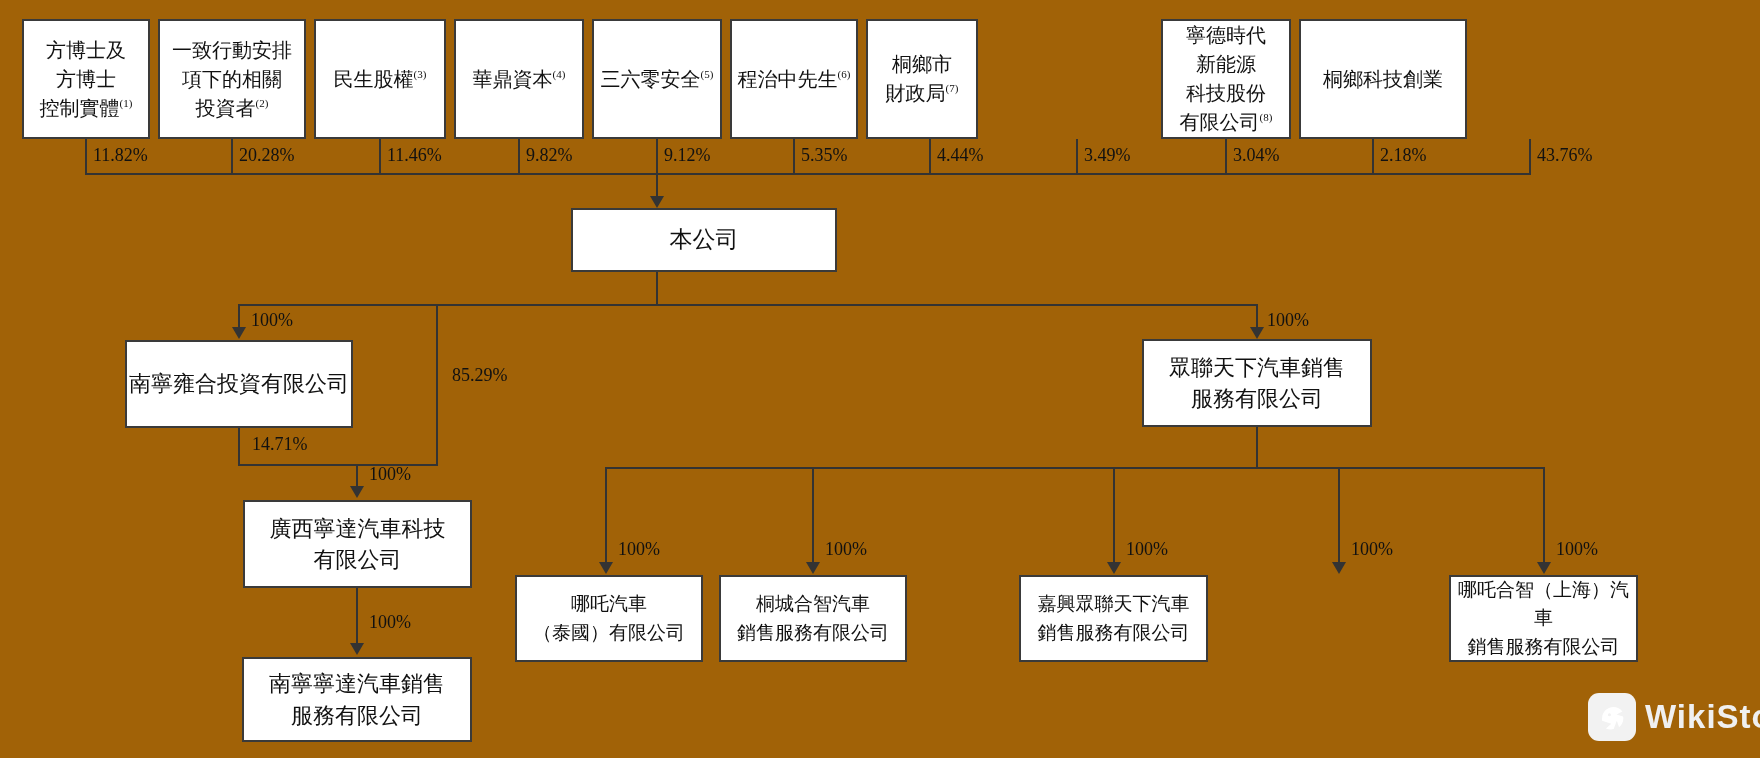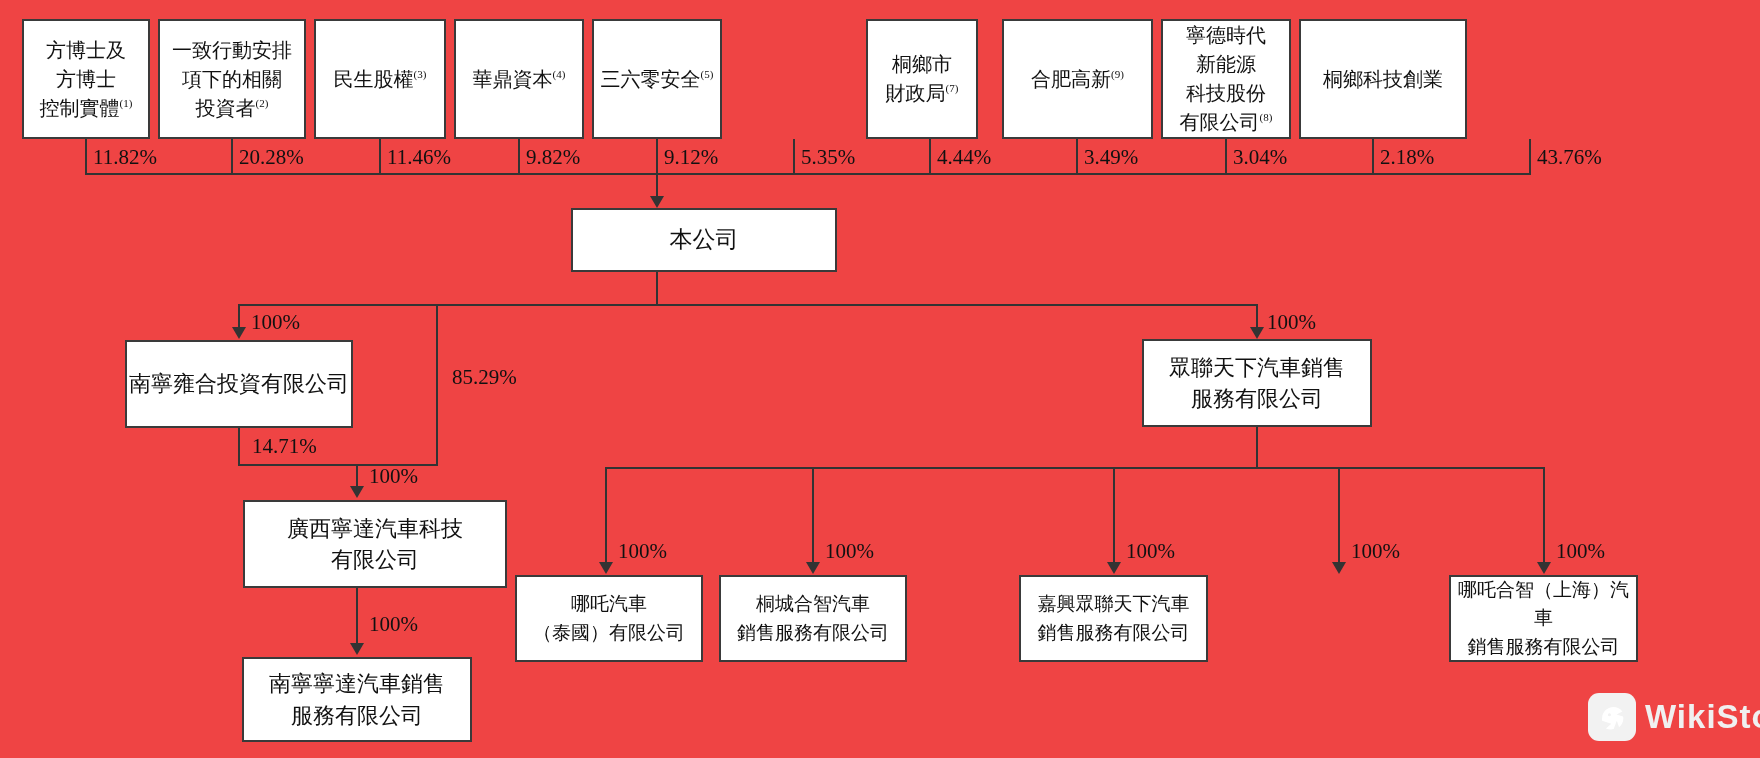--- a/index.html
+++ b/index.html
@@ -1,29 +1,29 @@
 <!DOCTYPE html>
 <html><head>
 <meta charset="utf-8">
 <style>
   html,body{margin:0;padding:0;background:#fff;}
-  #canvas{position:relative;width:1760px;height:758px;background:#ef4444;overflow:hidden;
+  #canvas{position:relative;width:1760px;height:758px;background:#a16207;overflow:hidden;
           font-family:"Liberation Serif","DejaVu Serif",serif;color:#111;}
   .box{position:absolute;border:2px solid #3a3a3a;background:#fff;display:flex;
        align-items:center;justify-content:center;text-align:center;box-sizing:border-box;}
   .lbl{white-space:pre-line;line-height:1.42;}
   .tbox{top:19px;height:120px;font-size:20px;}
   .tbox .lbl{line-height:1.45;}
   sup{font-size:11px;vertical-align:super;line-height:0;}
   b{font-weight:bold;}
   .vl{position:absolute;width:2px;background:#333;}
   .hl{position:absolute;height:2px;background:#333;}
   .arr{position:absolute;width:0;height:0;border-left:7px solid transparent;
        border-right:7px solid transparent;border-top:12px solid #333;}
-  .pct{position:absolute;font-size:21px;white-space:nowrap;}
+  .pct{position:absolute;font-size:18px;white-space:nowrap;}
   .midbox{font-size:22px;}
   .botbox{top:575px;height:87px;font-size:19px;}
   .botbox .lbl{line-height:1.5;}
   #companyBox{left:524px;top:208px;width:266px;height:64px;font-size:23px;margin-left:47px;}
   #watermark{position:absolute;left:1588px;top:693px;display:flex;align-items:center;gap:9px;}
   #wm-logo{width:48px;height:48px;border-radius:11px;background:#f2f2f2;display:flex;
            align-items:center;justify-content:center;}
   #wm-text{font-family:"Liberation Sans","DejaVu Sans",sans-serif;font-weight:bold;
            font-size:33px;color:#f0f0f0;letter-spacing:1px;}
 </style>
@@ -44,26 +44,26 @@
     </div>
   <div class="box tbox" style="left:314px;width:132px">
       <div class="lbl"><span>民生股權</span><sup>(3)</sup></div>
     </div>
   <div class="box tbox" style="left:454px;width:130px">
       <div class="lbl"><span>華鼎資本</span><sup>(4)</sup></div>
     </div>
   <div class="box tbox" style="left:592px;width:130px">
       <div class="lbl"><span>三六零安全</span><sup>(5)</sup></div>
     </div>
+  <div class="box tbox" style="left:730px;width:128px">
+      <div class="lbl"><span>程治中先生</span><sup>(6)</sup></div>
+    </div>
   <div class="box tbox" style="left:866px;width:112px">
       <div class="lbl"><span>桐鄉市
 財政局</span><sup>(7)</sup></div>
-    </div>
-  <div class="box tbox" style="left:1002px;width:151px">
-      <div class="lbl"><span>合肥高新</span><sup>(9)</sup></div>
     </div>
   <div class="box tbox" style="left:1161px;width:130px">
       <div class="lbl"><span>寧德時代
 新能源
 科技股份
 有限公司</span><sup>(8)</sup></div>
     </div>
   <div class="box tbox" style="left:1299px;width:168px">
       <div class="lbl"><span>桐鄉科技創業</span><sup></sup></div>
     </div>
@@ -114,21 +114,21 @@
   <div class="vl" style="left:238px;top:428px;height:38px"></div>
   <div class="pct" style="left:252px;top:434px">14.71%</div>
 
   <div class="vl" style="left:436px;top:304px;height:162px"></div>
   <div class="pct" style="left:452px;top:365px">85.29%</div>
   <div class="hl" style="left:238px;top:464px;width:200px"></div>
 
   <div class="vl" style="left:356px;top:464px;height:23px"></div>
   <div class="arr" style="left:350px;top:486px"></div>
   <div class="pct" style="left:369px;top:464px">100%</div>
-  <div class="box midbox" style="left:243px;top:500px;width:264px;height:88px">
+  <div class="box midbox" style="left:243px;top:500px;width:229px;height:88px">
       <div class="lbl">廣西寧達汽車科技
 有限公司</div>
     </div>
 
   <div class="vl" style="left:356px;top:588px;height:56px"></div>
   <div class="arr" style="left:350px;top:643px"></div>
   <div class="pct" style="left:369px;top:612px">100%</div>
   <div class="box midbox" style="left:242px;top:657px;width:230px;height:85px">
       <div class="lbl">南寧寧達汽車銷售
 服務有限公司</div>

